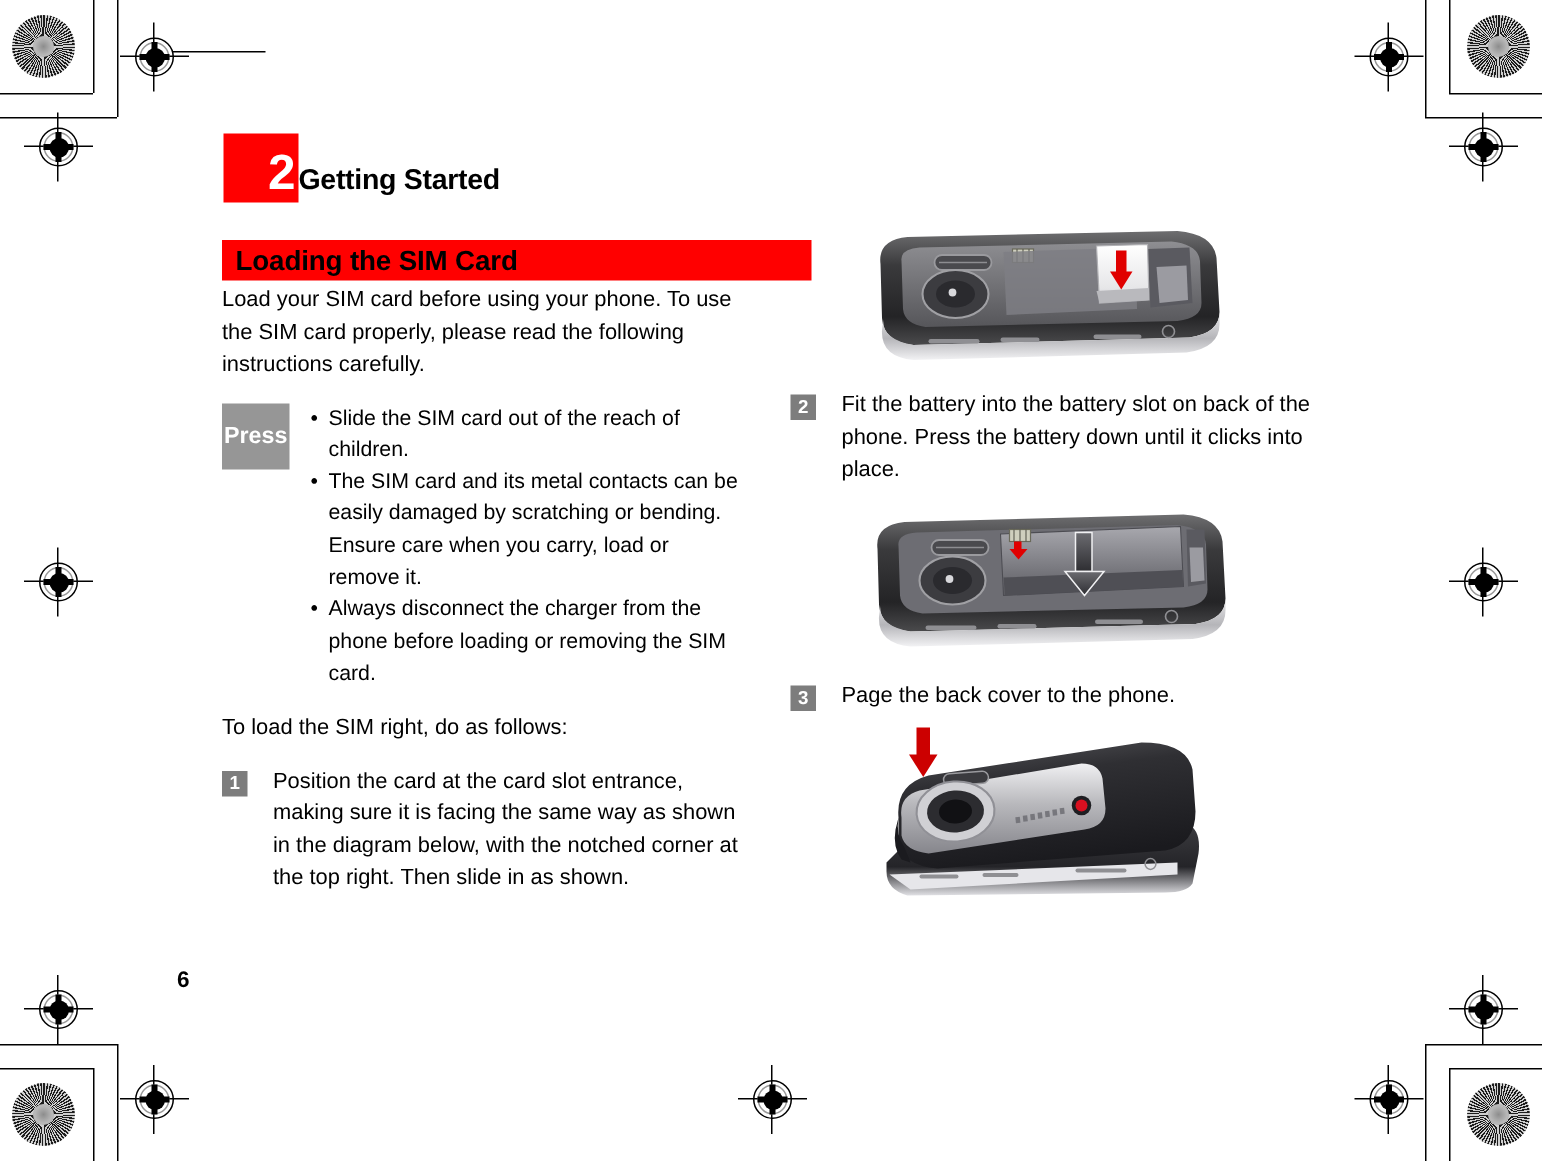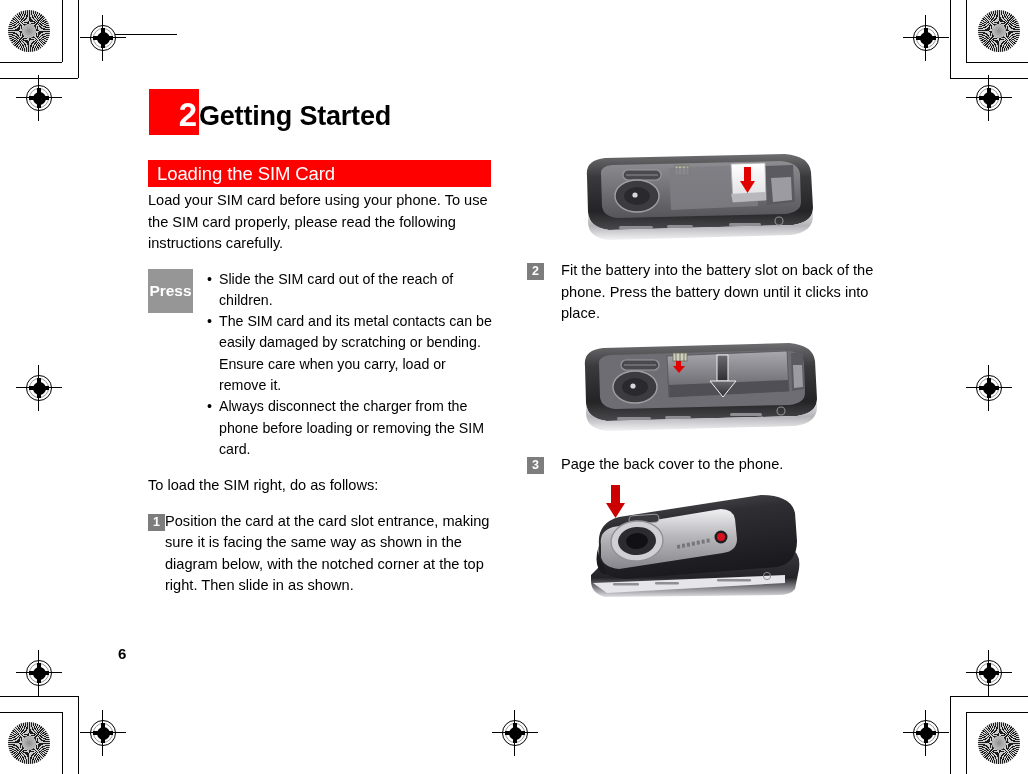--- a/index.html
+++ b/index.html
@@ -46,28 +46,28 @@
   .hdrline { position:absolute; left:115px; top:34px; width:62px; height:1.3px; background:#000; }
 
   
   .chapwrap { position:absolute; left:149px; top:89px; display:flex; align-items:flex-end; }
   .chapbox {
     width:50px; height:46px; background:#FF0000;
     display:flex; align-items:center; justify-content:flex-end;
     padding-right:2px;
   }
   .chapnum { color:#fff; font-size:33px; font-weight:bold; line-height:1; transform:translateY(2px); }
-  .chaptitle { font-size:27px; font-weight:bold; color:#000; line-height:1;
+  .chaptitle { font-size:19px; font-weight:bold; color:#000; line-height:1;
                transform:translateY(-5px); letter-spacing:-0.2px; }
 
   
   .banner {
-    position:absolute; left:148px; top:160px; width:343px; height:27px;
-    background:#FF0000; color:#ffffff;
-    font-size:18.5px; font-weight:normal;
+    position:absolute; left:148px; top:160px; width:393px; height:27px;
+    background:#FF0000; color:#000000;
+    font-size:18.5px; font-weight:bold;
     display:flex; align-items:center; padding-left:9px;
     letter-spacing:-0.1px;
   }
 
   .col-left { position:absolute; left:148px; top:190px; width:345px; }
   .col-right { position:absolute; left:527px; top:150px; width:360px; }
 
   .para { font-size:14.6px; color:#000; line-height:21.5px; }
 
   
@@ -84,21 +84,21 @@
 
   .aftertext { margin-top:15px; font-size:14.6px; line-height:21.5px; }
 
   
   .step { display:flex; margin-top:14px; }
   .stepnum {
     width:17px; height:17px; background:#7d7d7d; color:#fff;
     font-size:12.5px; font-weight:bold; line-height:17px; text-align:center;
     flex:0 0 17px; margin-top:3px;
   }
-  .steptext { font-size:14.6px; line-height:21.5px; color:#000; flex:1; }
+  .steptext { margin-left:17px; font-size:14.6px; line-height:21.5px; color:#000; flex:1; }
 
   .step-r { display:flex; }
   .step-r .stepnum { margin-top:3px; }
   .step-r .steptext { margin-left:17px; }
 
   .pagenum { position:absolute; left:118px; top:645px; font-size:15px; font-weight:bold; color:#000; }
 
   
   .illus { position:relative; }
   .phone-svg { display:block; }

